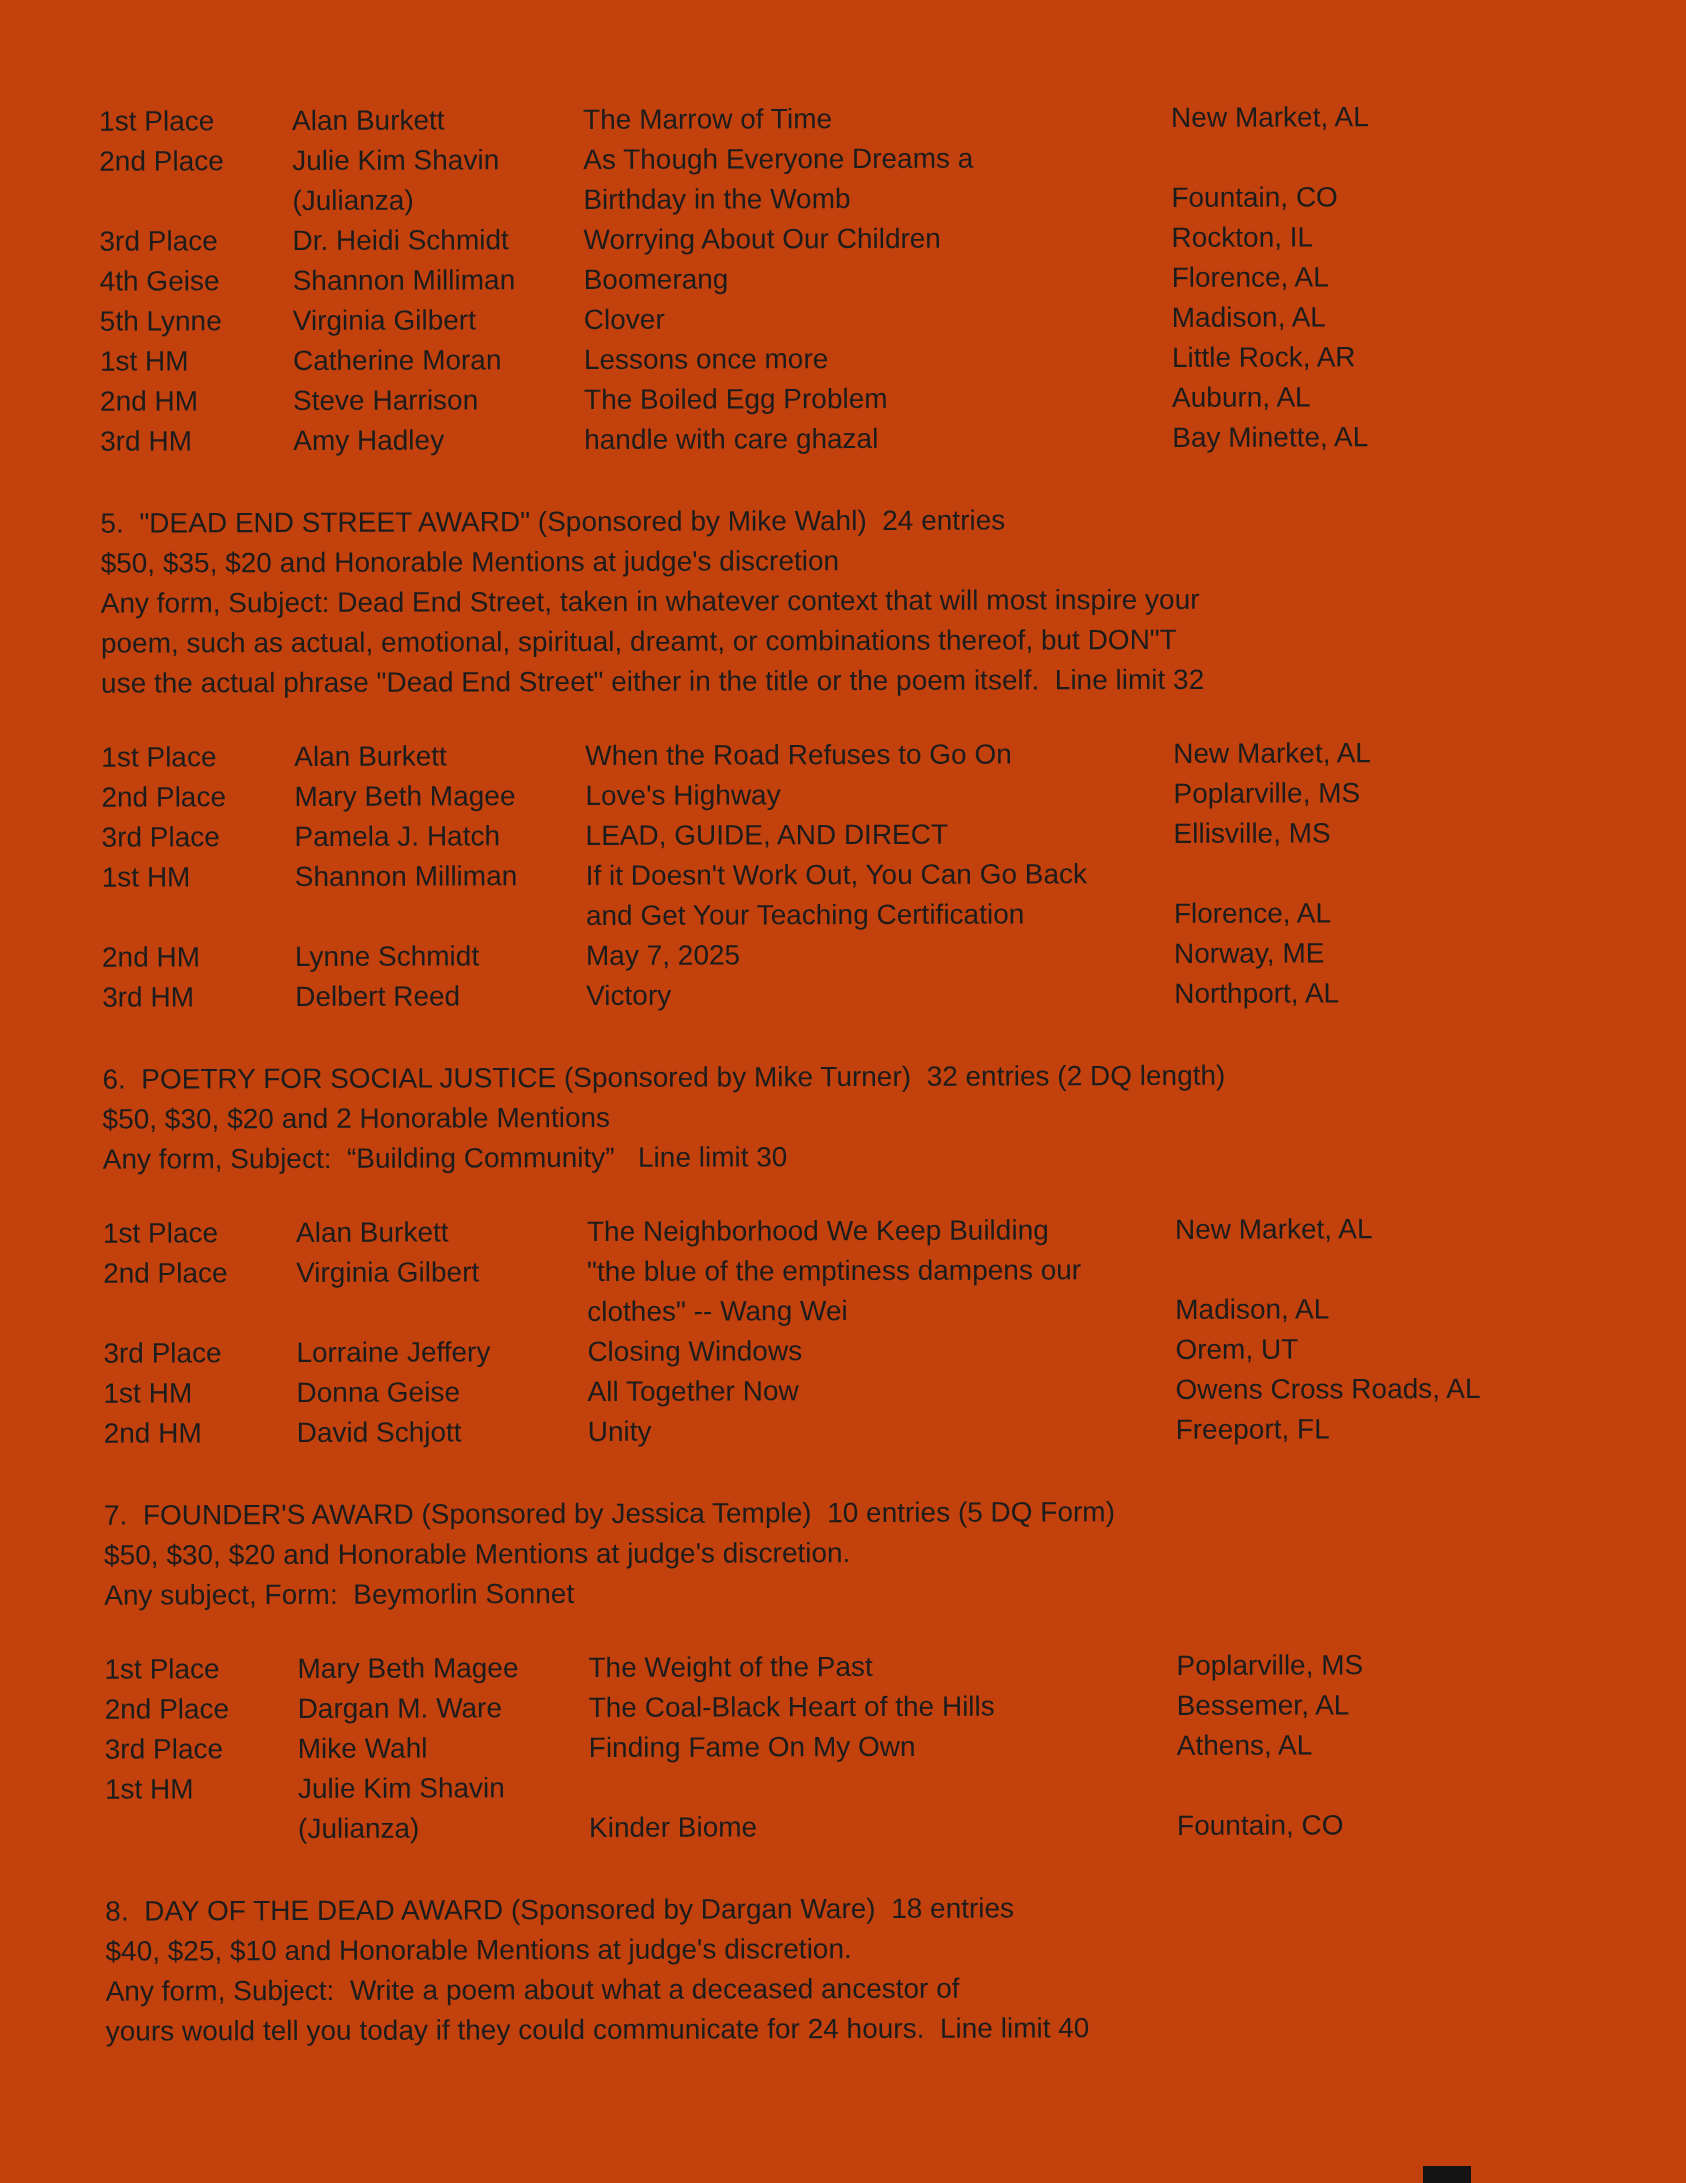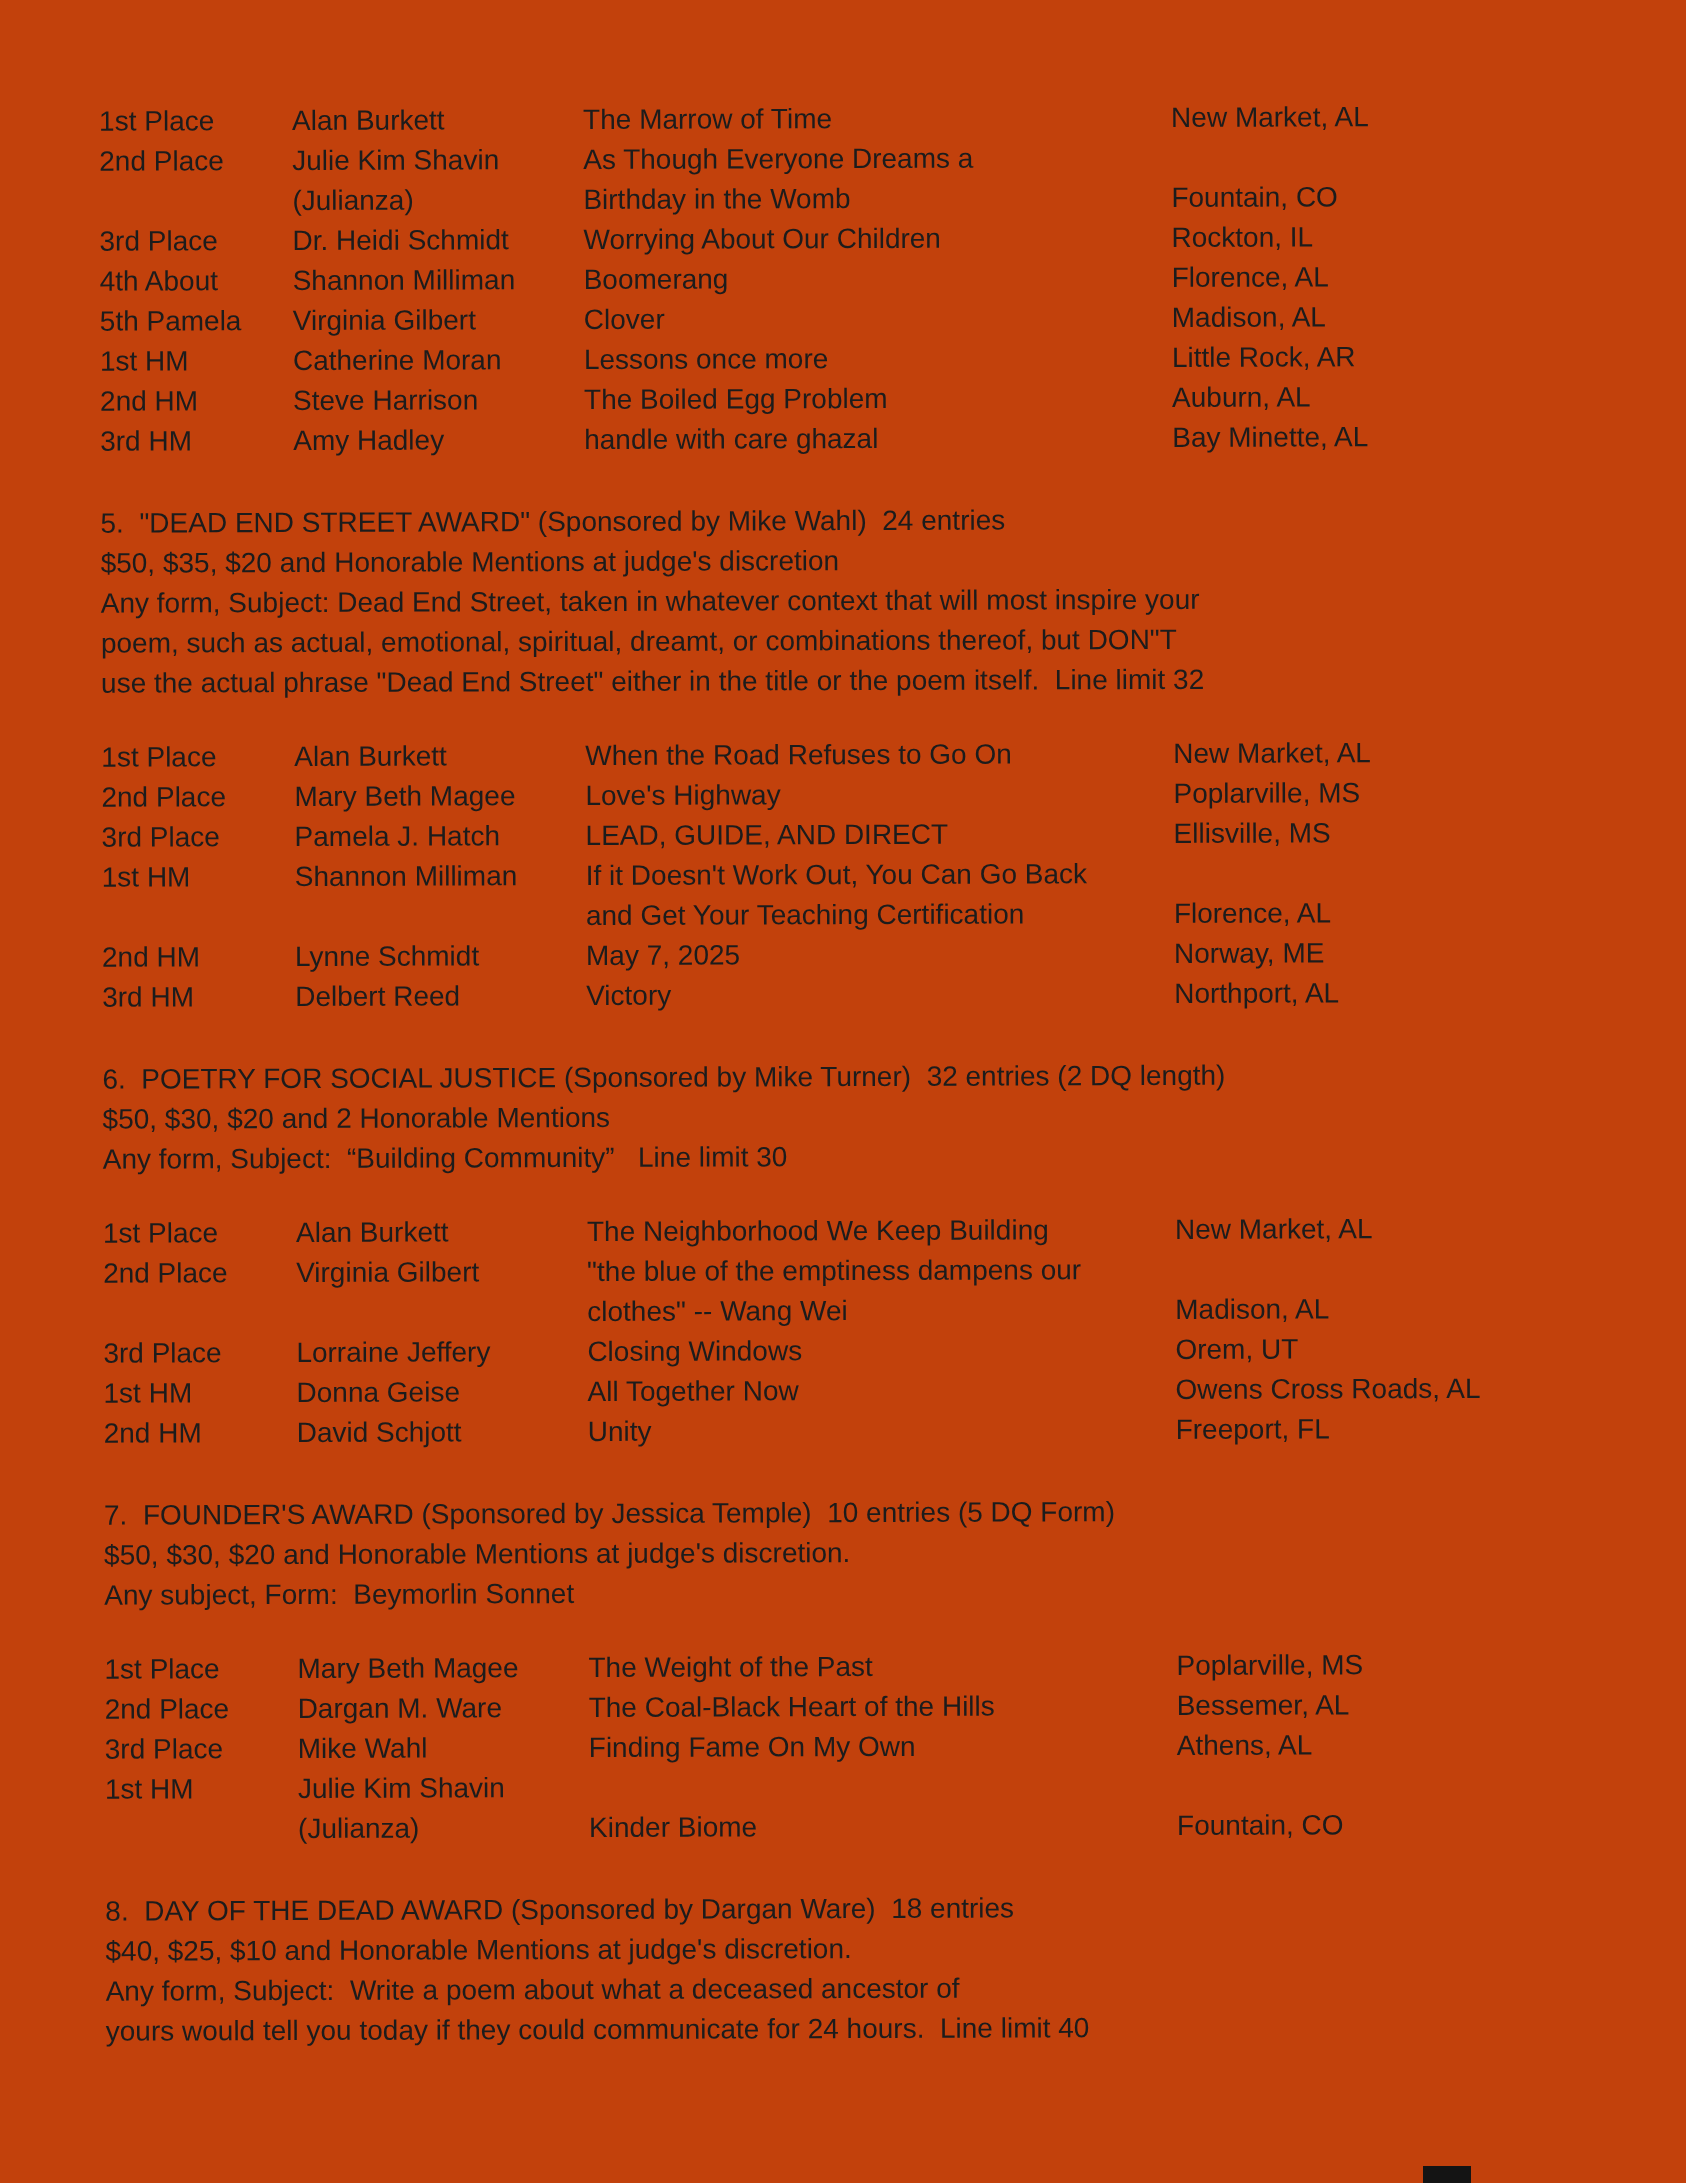--- a/index.html
+++ b/index.html
@@ -82,27 +82,27 @@
           <span class="cell">Birthday in the Womb</span>
           <span class="cell">Fountain, CO</span>
         </div>
         <div class="results-line">
           <span class="cell">3rd Place</span>
           <span class="cell">Dr. Heidi Schmidt</span>
           <span class="cell">Worrying About Our Children</span>
           <span class="cell">Rockton, IL</span>
         </div>
         <div class="results-line">
-          <span class="cell">4th About</span>
+          <span class="cell">4th Geise</span>
           <span class="cell">Shannon Milliman</span>
           <span class="cell">Boomerang</span>
           <span class="cell">Florence, AL</span>
         </div>
         <div class="results-line">
-          <span class="cell">5th Pamela</span>
+          <span class="cell">5th Lynne</span>
           <span class="cell">Virginia Gilbert</span>
           <span class="cell">Clover</span>
           <span class="cell">Madison, AL</span>
         </div>
         <div class="results-line">
           <span class="cell">1st HM</span>
           <span class="cell">Catherine Moran</span>
           <span class="cell">Lessons once more</span>
           <span class="cell">Little Rock, AR</span>
         </div>

